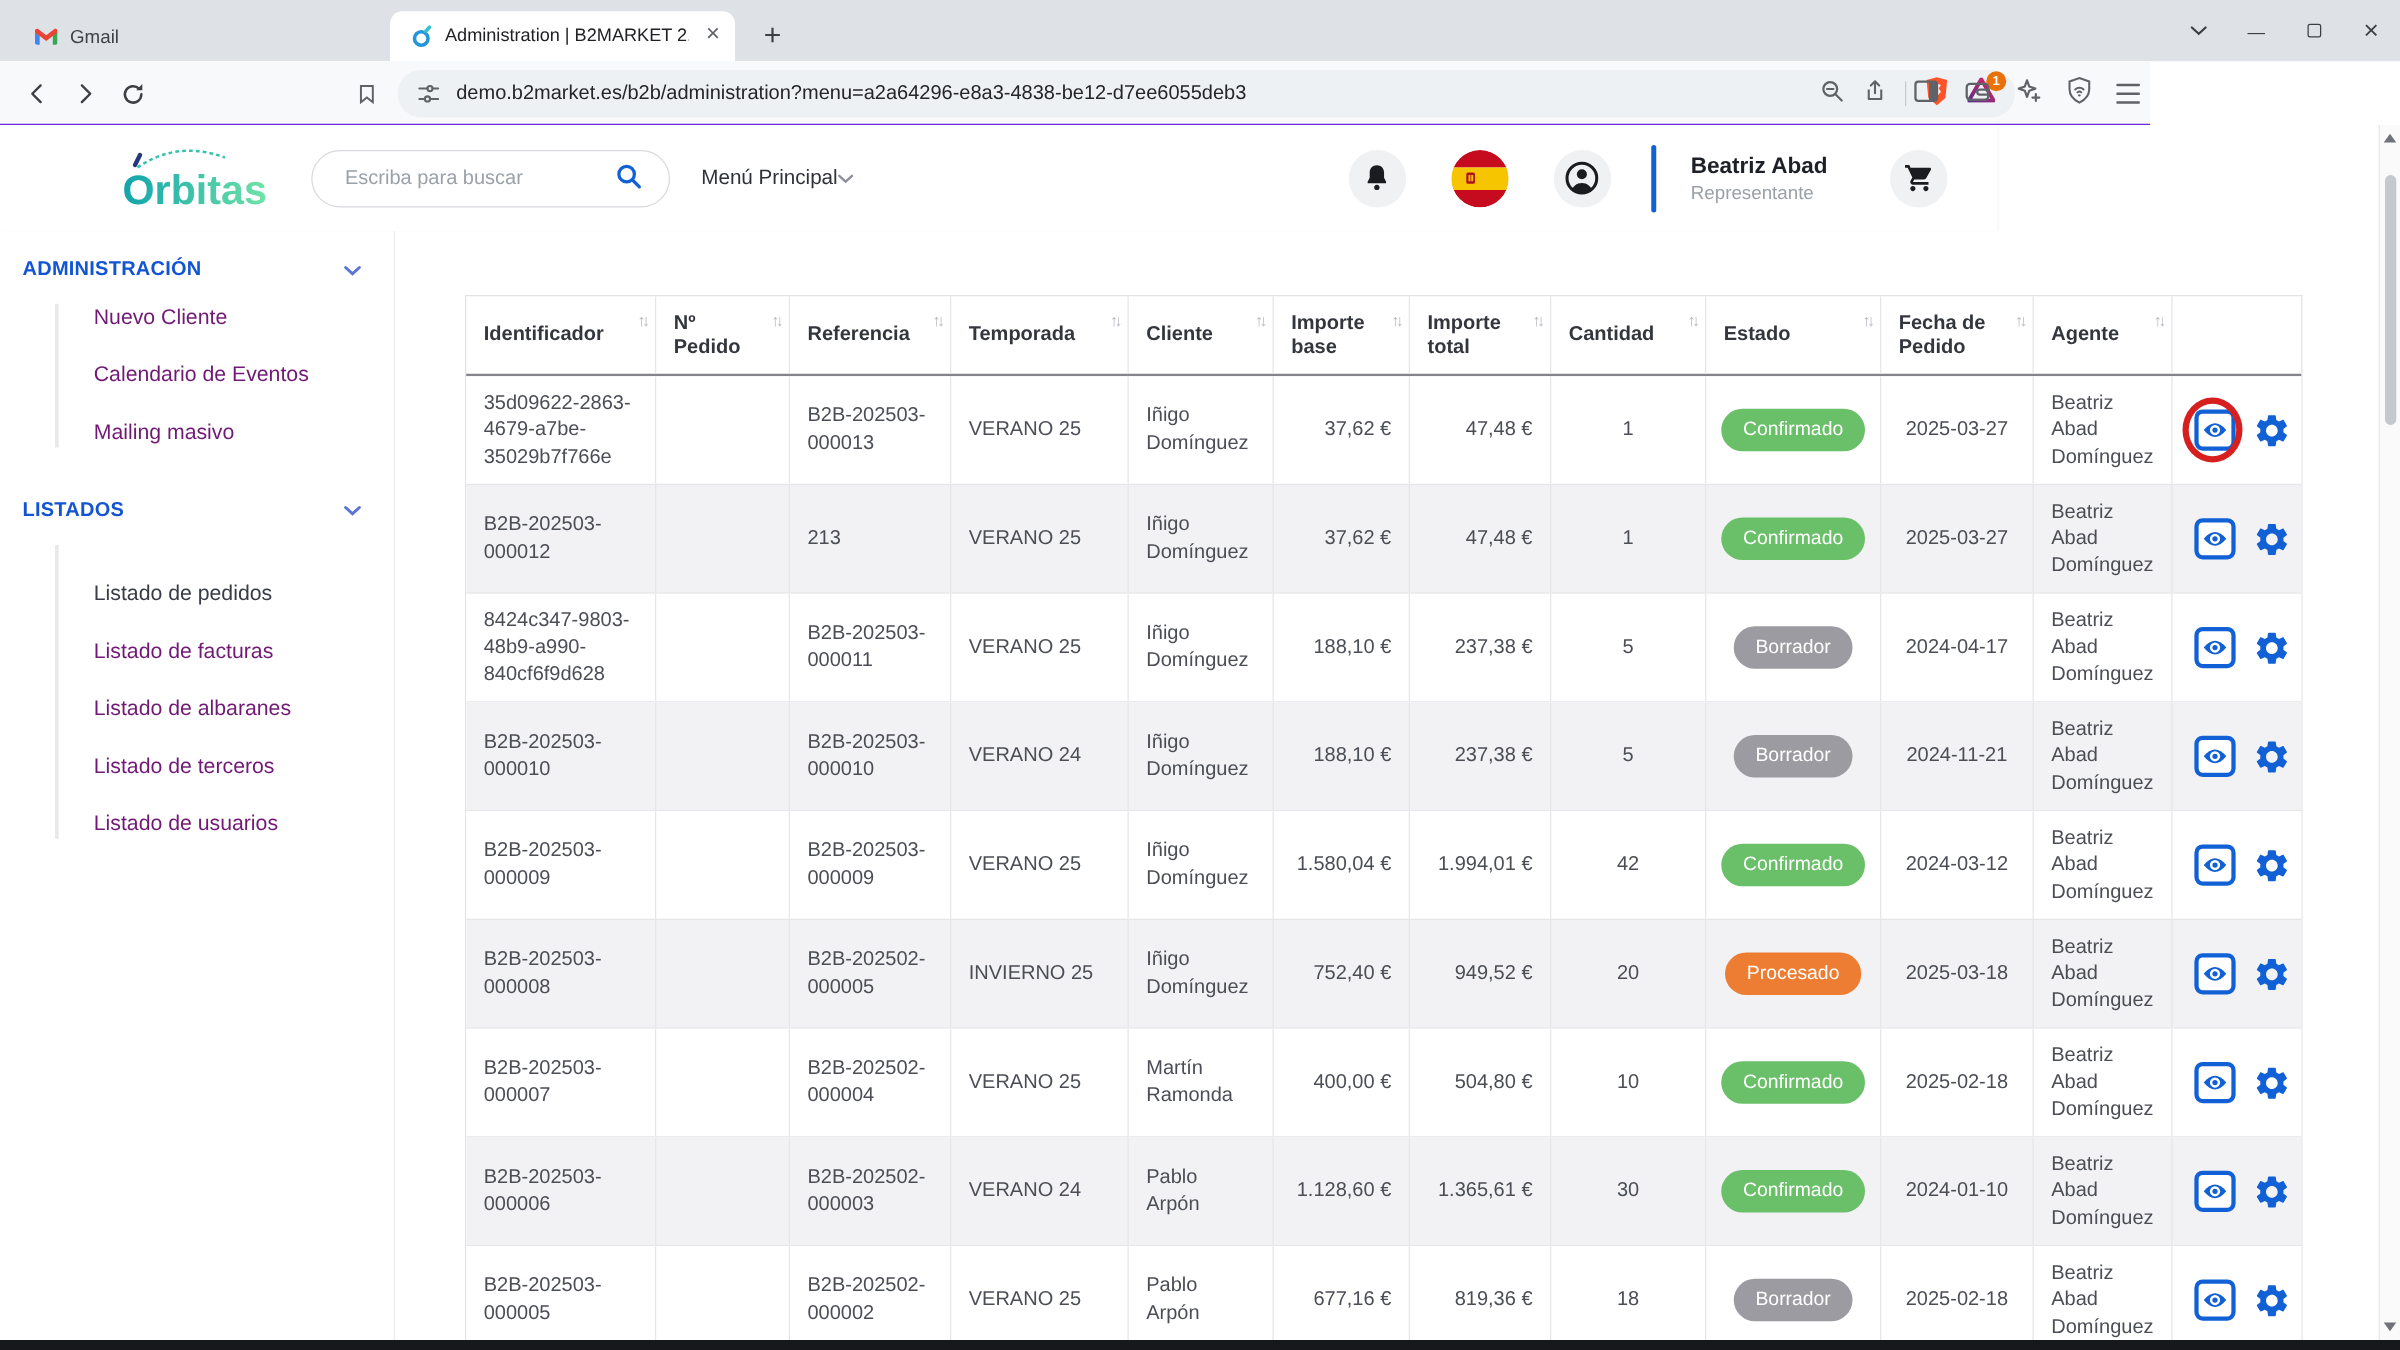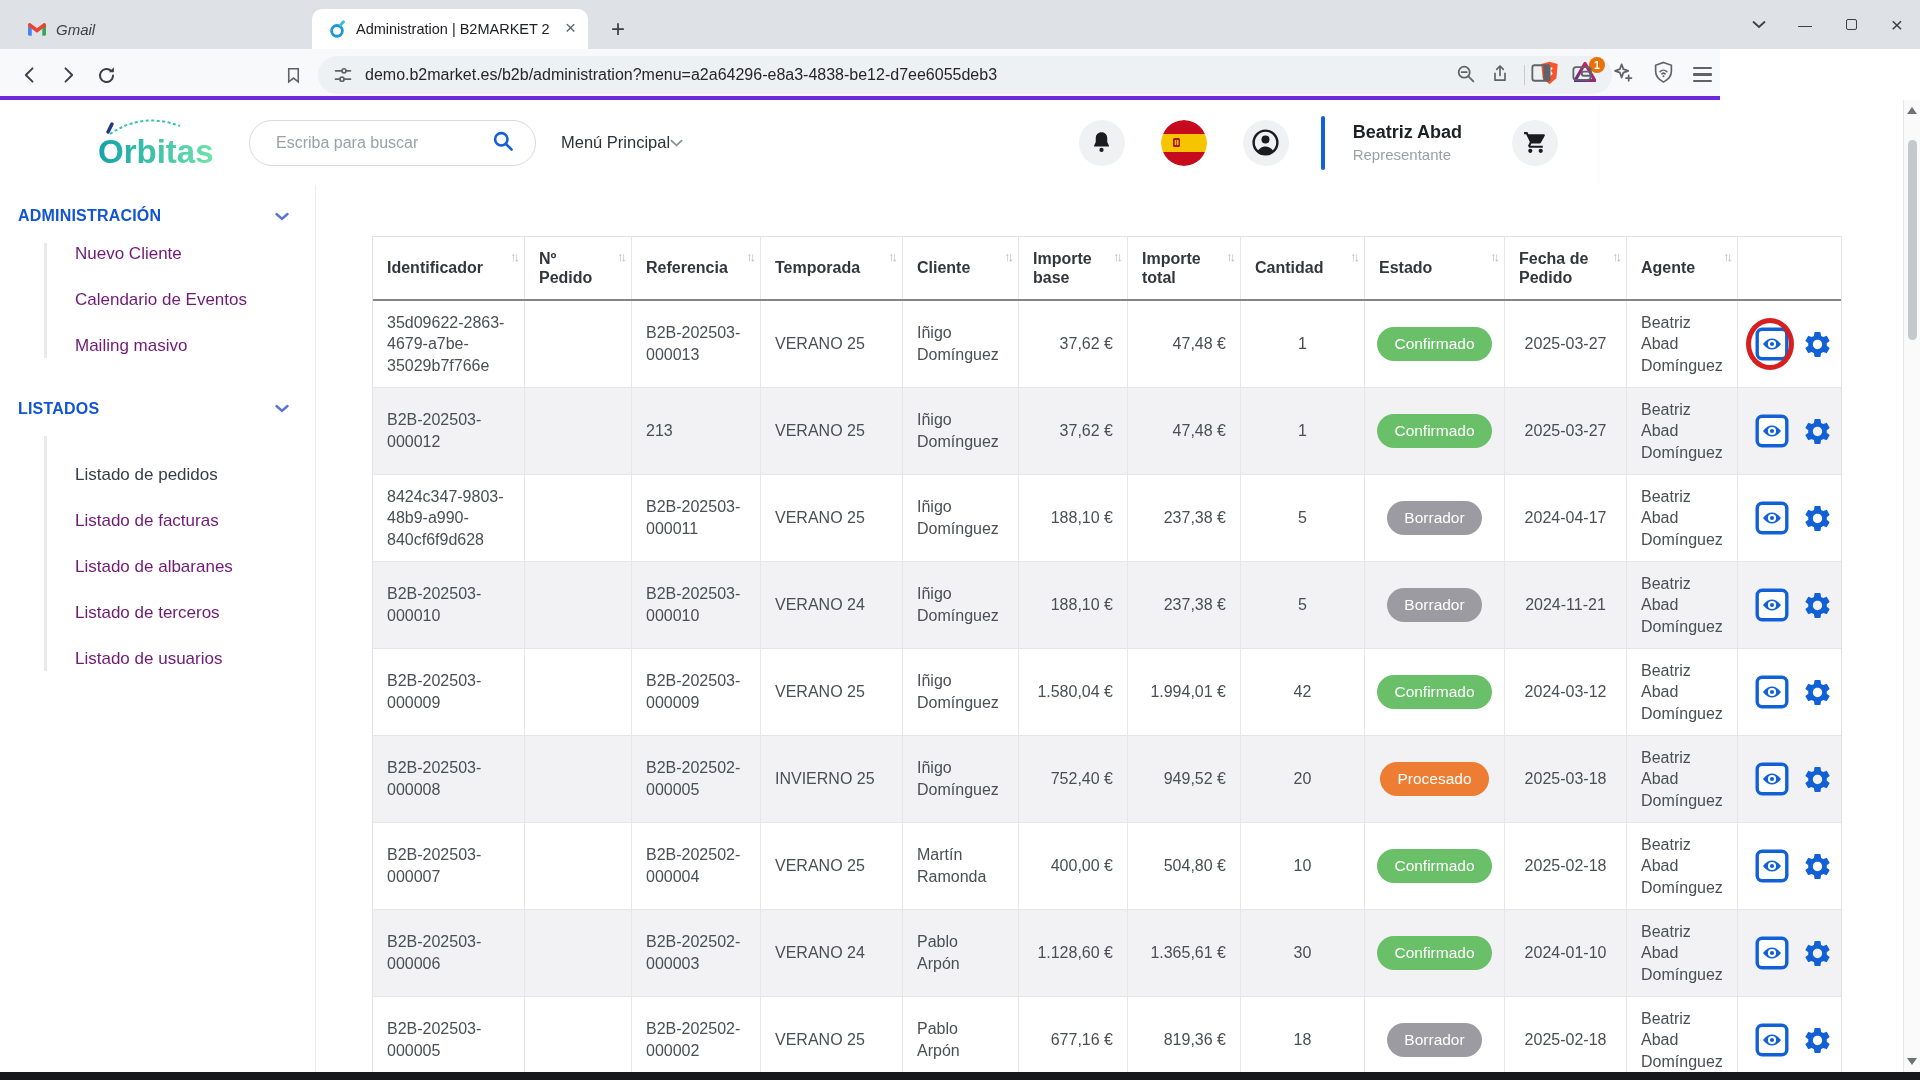--- a/index.html
+++ b/index.html
@@ -3,37 +3,37 @@
 <meta charset="utf-8">
 <style>
   * { margin:0; padding:0; box-sizing:border-box; }
   html,body { width:1920px; height:1080px; overflow:hidden; background:#fff;
     font-family:"Liberation Sans", sans-serif; }
   .screen { position:relative; width:1920px; height:1080px; overflow:hidden; background:#fff; }
 
   
   .tabstrip { position:absolute; top:0; left:0; width:1920px; height:49px; background:#dee1e6; }
   .tab { position:absolute; display:flex; align-items:center; gap:10px; }
-  .tab--inactive { left:10px; top:9px; width:240px; height:40px; padding-left:18px;font-style:italic; }
+  .tab--inactive { left:10px; top:9px; width:240px; height:40px; padding-left:18px; }
   .tab--inactive .tab-label { font-size:15px; color:#3f4246; }
   .tab--active { left:312px; top:9px; width:276px; height:40px; background:#fff;
     border-radius:10px 10px 0 0; padding-left:16px; }
   .tab--active .tab-label { font-size:14.5px; color:#202124; white-space:nowrap; overflow:hidden; flex:1; }
   .tab-close { font-size:19px; color:#5f6368; padding:0 12px 2px 4px; cursor:default; }
   .newtab { position:absolute; left:600px; top:11px; width:36px; height:36px; border:none; background:transparent;
     font-size:24px; color:#3c4043; line-height:34px; text-align:center; border-radius:50%; }
   .winctl { position:absolute; right:0; top:0; height:49px; display:flex; align-items:center; }
   .winctl > span { width:46px; height:49px; display:flex; align-items:center; justify-content:center; color:#3c4043; }
   .win-min { font-size:14px; }
   .win-max i { display:block; width:11px; height:11px; border:1.6px solid #3c4043; border-radius:2px; }
   .win-close { font-size:21px; }
 
   
   .toolbar { position:absolute; top:49px; left:0; width:1720px; height:51px; background:#f8f9fa;
-    border-bottom:4px solid #6d28d9; }
+    border-bottom:1px solid #6d28d9; }
   .navbtn { position:absolute; top:13px; width:26px; height:26px; display:flex; align-items:center; justify-content:center;
     background:transparent; border:none; }
   .omnibox { position:absolute; left:318px; top:7px; width:1294px; height:38px; background:#eef1f4;
     border-radius:19px; display:flex; align-items:center; }
   .omni-url { font-size:16px; color:#24262a; margin-left:12px; flex:1; white-space:nowrap; overflow:hidden; }
   .omni-right { display:flex; align-items:center; gap:14px; margin-right:14px; }
   .omni-sep { width:1px; height:20px; background:#c8cace; }
   .ext-wrap { position:relative; width:24px; height:26px; }
   .ext-badge { position:absolute; top:-5px; right:-7px; min-width:16px; height:16px; border-radius:8px;
     background:#e8710a; color:#fff; font-size:10.5px; font-weight:bold; display:flex; align-items:center;

